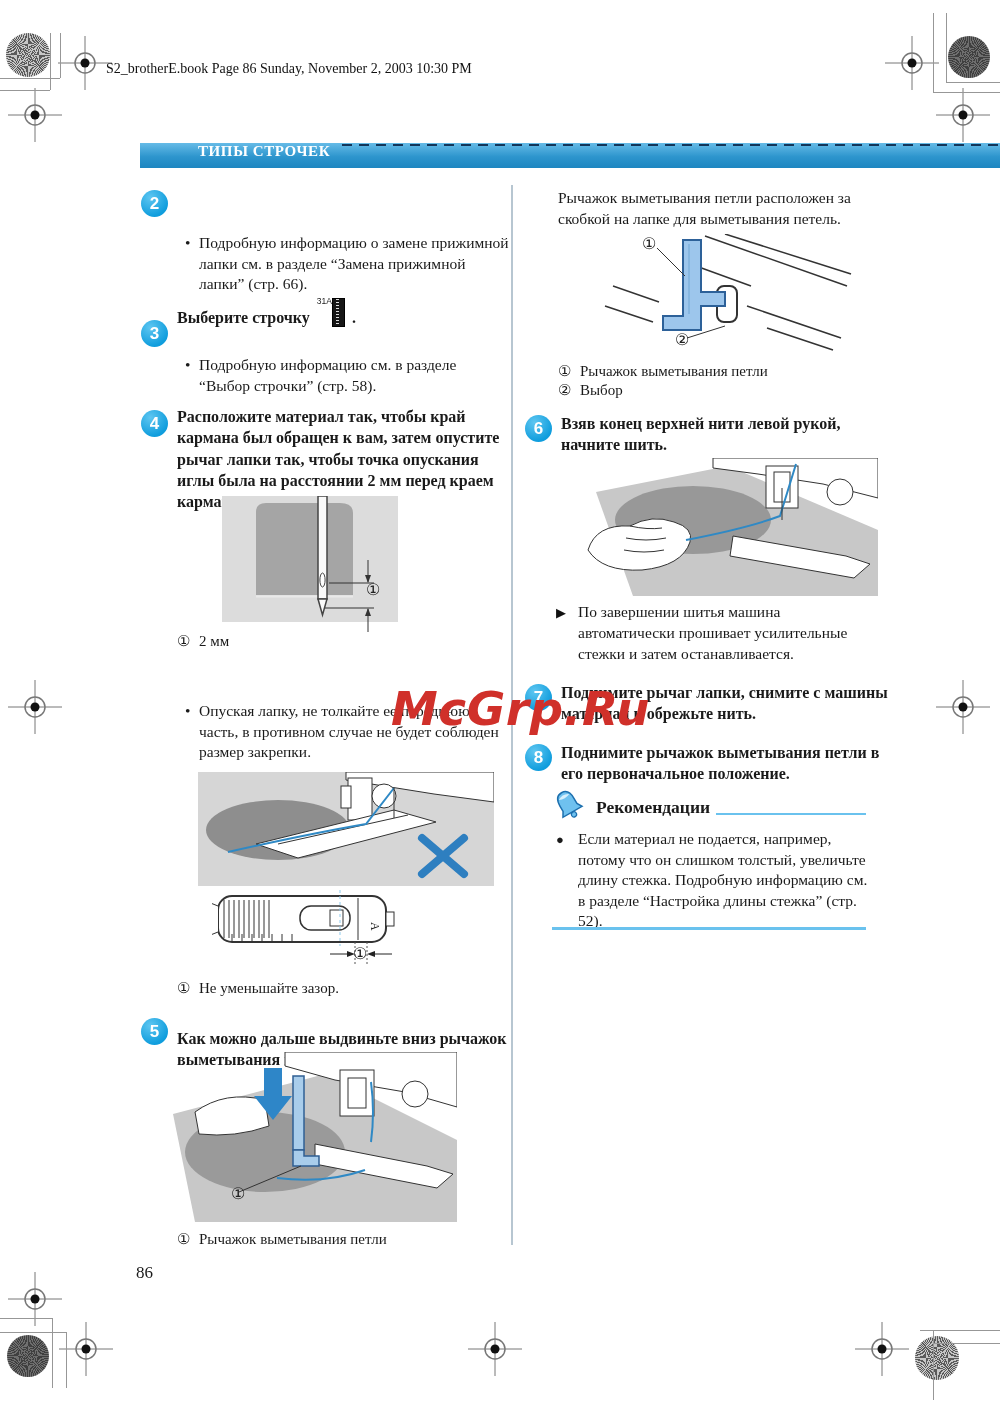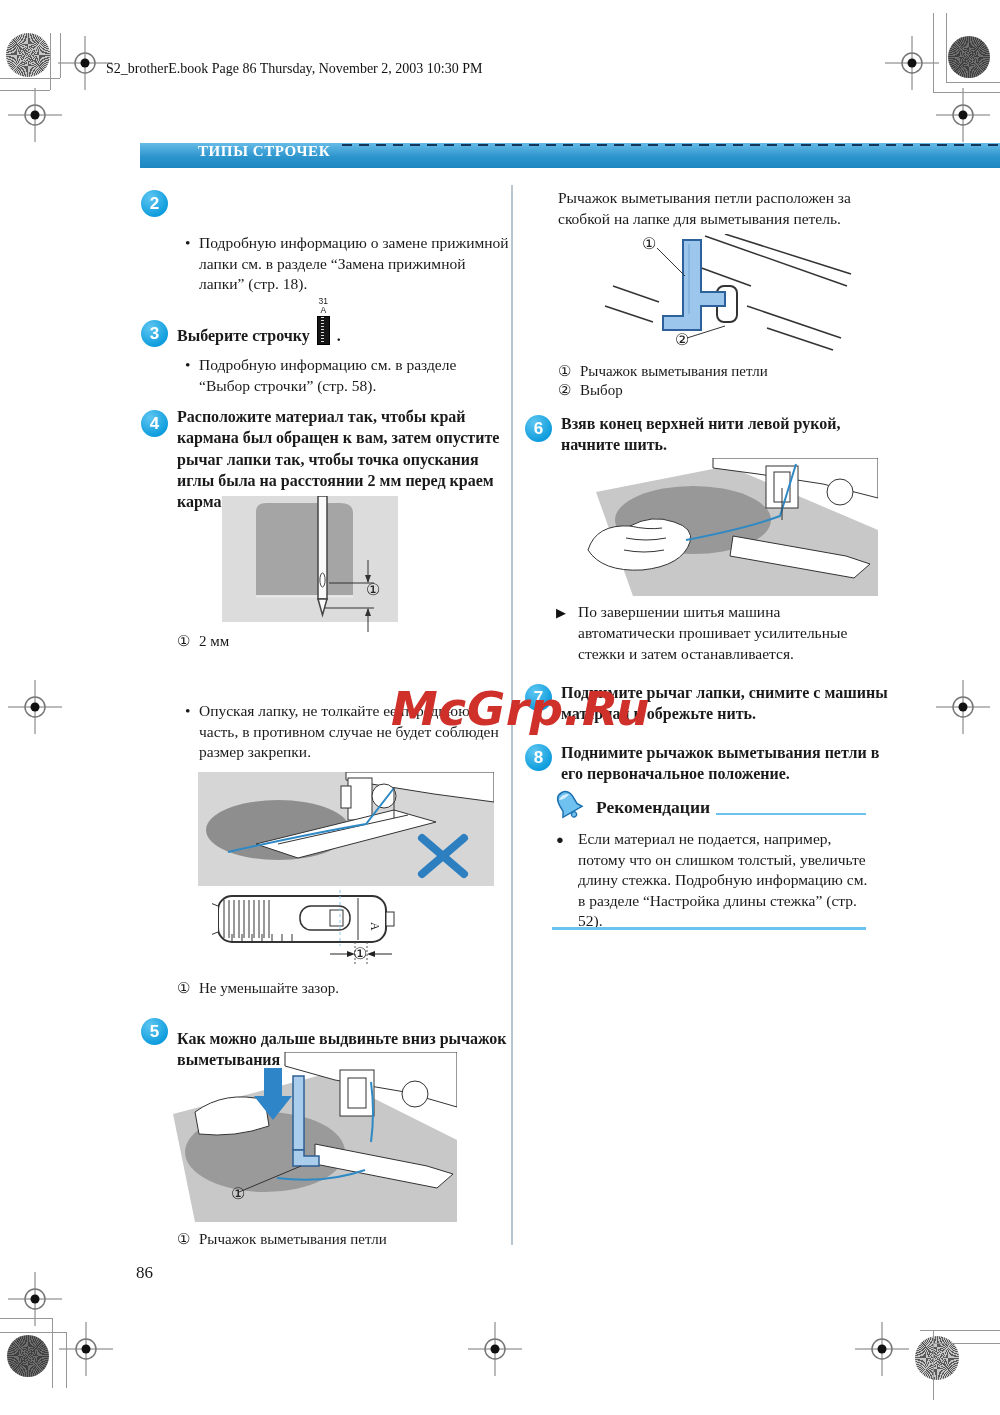--- a/index.html
+++ b/index.html
@@ -30,21 +30,21 @@
   .body{position:absolute;font-size:15.5px;line-height:1.33;}
   .brow{position:absolute;display:flex;font-size:15.5px;line-height:1.33;}
   .brow .bm{width:14px;flex:none;}
   .cap{position:absolute;display:flex;font-size:15px;line-height:1.2;}
   .cap .cm{width:22px;flex:none;}
   .figmark{position:absolute;font-size:16px;color:#222;line-height:1;}
   .note{position:absolute;display:flex;font-size:15.5px;line-height:1.35;}
   .note .na{width:22px;flex:none;font-size:13px;padding-top:2px;color:#111;}
   
   .stitchline{position:absolute;display:flex;align-items:flex-end;font-weight:bold;font-size:16px;}
-  .stitchstack{display:flex;flex-direction:column;align-items:center;margin:0 7px;}
+  .stitchstack{display:flex;flex-direction:row;margin:0 7px;}
   .stitchstack .lb{font-weight:normal;font-size:8.5px;line-height:1.05;font-family:"Liberation Sans",sans-serif;color:#222;}
   .stitchglyph{width:11px;height:27px;margin-top:1px;background:#161616;
        background-image:repeating-linear-gradient(180deg,rgba(255,255,255,.85) 0 1px,transparent 1px 3px);
        background-size:3px 100%;background-position:3px 0,7px 0;background-repeat:repeat-y;border:1px solid #000;}
   
   .rectitle{position:absolute;font-weight:bold;font-size:17.5px;}
   .recrule{position:absolute;background:#6ac2ee;}
   .wm{position:absolute;left:391px;top:681px;z-index:60;color:#d0302a;
       font-family:"DejaVu Sans",sans-serif;font-weight:bold;font-style:italic;
       font-size:47px;letter-spacing:0.5px;white-space:nowrap;}
@@ -151,33 +151,33 @@
   <div class="tl" style="left:946px;top:82px;width:54px;height:1px;"></div>
   <div class="tl" style="left:933px;top:92px;width:67px;height:1px;"></div>
   <div class="tl" style="left:0;top:1318px;width:52px;height:1px;"></div>
   <div class="tl" style="left:0;top:1332px;width:66px;height:1px;"></div>
   <div class="tl" style="left:52px;top:1318px;width:1px;height:70px;"></div>
   <div class="tl" style="left:66px;top:1332px;width:1px;height:56px;"></div>
   <div class="tl" style="left:920px;top:1330px;width:80px;height:1px;"></div>
   <div class="tl" style="left:933px;top:1343px;width:67px;height:1px;"></div>
   <div class="tl" style="left:933px;top:1330px;width:1px;height:70px;"></div>
 
-  <div class="fileheader" style="left:106px;top:61px;">S2_brotherE.book  Page 86  Thursday, November 2, 2003  10:30 PM</div>
+  <div class="fileheader" style="left:106px;top:61px;">S2_brotherE.book  Page 86  Sunday, November 2, 2003  10:30 PM</div>
 
   <div class="bar">
     <span class="t">ТИПЫ СТРОЧЕК</span>
     <span class="dashline"></span>
   </div>
 
   <div class="divider"></div>
 
   <div class="snum" style="left:141px;top:190px;">2</div>
   <div class="brow" style="left:185px;top:233px;width:325px;">
     <span class="bm">•</span>
-    <span>Подробную информацию о замене прижимной лапки см. в разделе “Замена прижимной лапки” (стр. 18).</span>
+    <span>Подробную информацию о замене прижимной лапки см. в разделе “Замена прижимной лапки” (стр. 66).</span>
   </div>
 
   <div class="snum" style="left:141px;top:320px;">3</div>
   <div class="stitchline" style="left:177px;top:297px;">
     <span>Выберите строчку</span>
     <span class="stitchstack">
       <span class="lb">31</span>
       <span class="lb">A</span>
       <span class="stitchglyph"></span>
     </span>

